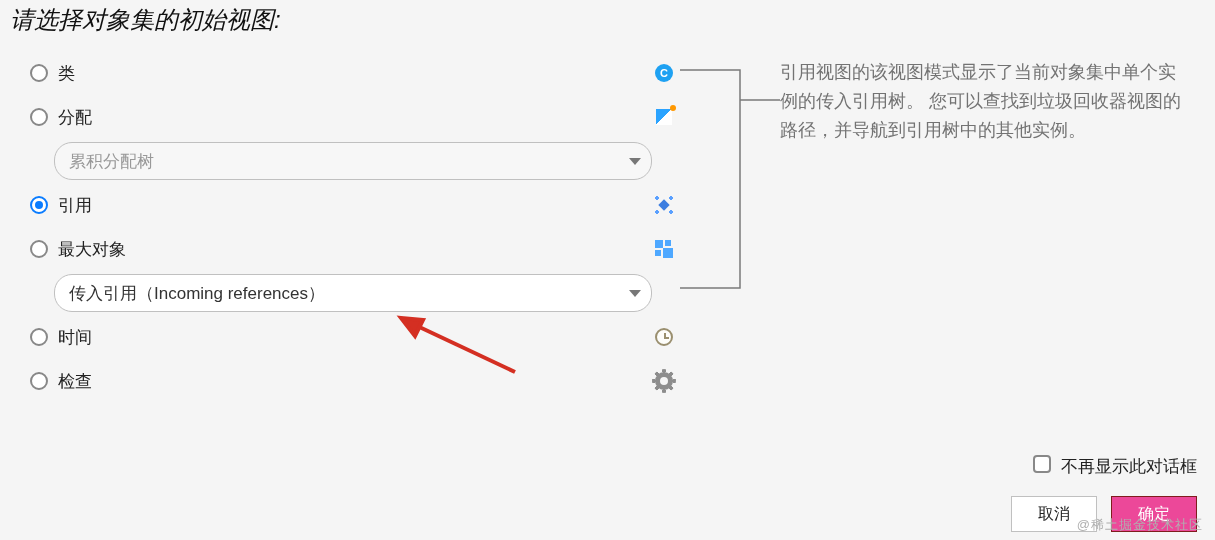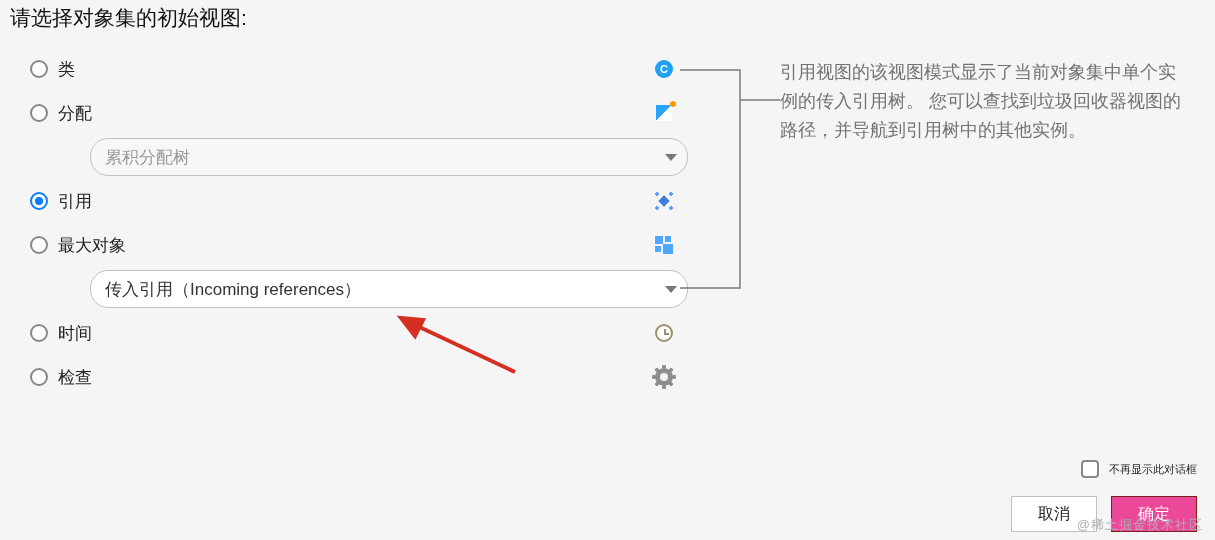--- a/index.html
+++ b/index.html
@@ -13,23 +13,24 @@
     position: relative;
     overflow: hidden;
   }
   .left-panel {
     position: absolute;
     left: 10px;
     top: 4px;
     width: 665px;
   }
   .prompt {
-    font-size: 21px;
+    font-size: 24px;
     margin-bottom: 18px;
     color: #111;
+    font-style: italic;
   }
   .options { display: flex; flex-direction: column; gap: 6px; }
   .opt-row {
     display: flex;
     align-items: center;
     justify-content: space-between;
     height: 38px;
     padding-left: 20px;
   }
   .opt-left { display: flex; align-items: center; gap: 10px; }
@@ -39,21 +40,21 @@
     flex-shrink: 0;
     display: flex; align-items: center; justify-content: center;
   }
   .radio.selected { border-color: #0a7cff; }
   .radio.selected::after {
     content: ""; width: 8px; height: 8px; border-radius: 50%;
     background: #0a7cff;
   }
   .opt-label { font-size: 17px; }
   .dropdown {
-    margin-left: 80px;
+    margin-left: 44px;
     width: 598px;
     height: 38px;
     border: 1px solid #c0c0c0;
     border-radius: 18px;
     background: #fff;
     display: flex; align-items: center; justify-content: space-between;
     padding: 0 10px 0 14px;
     color: #333;
     font-size: 17px;
   }
@@ -105,21 +106,21 @@
     stroke: #d42f22;
     fill: #d42f22;
     stroke-width: 4;
   }
   .footer {
     position: absolute;
     right: 18px;
     bottom: 8px;
     display: flex; flex-direction: column; align-items: flex-end; gap: 18px;
   }
-  .check-row { display:flex; align-items:center; gap:10px; font-size:11px; }
+  .check-row { display:flex; align-items:flex-start; gap:10px; font-size:17px; }
   .checkbox { width:18px; height:18px; border:2px solid #888; border-radius:4px; background:#fff; }
   .btn-row { display:flex; gap:14px; }
   .btn {
     min-width: 86px; height: 36px; border-radius: 0;
     display:flex; align-items:center; justify-content:center;
     font-size:16px; cursor:pointer;
   }
   .btn-cancel { background:#fff; border:1px solid #c0c0c0; color:#222; }
   .btn-ok { background:#ec4899; color:#fff; border:1px solid #7f1d1d; }
   .watermark {

